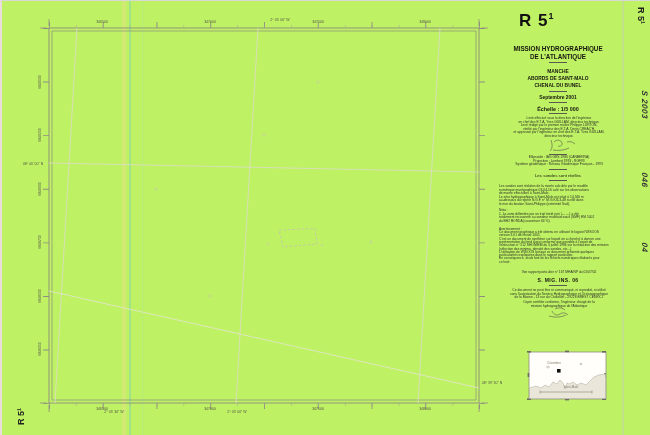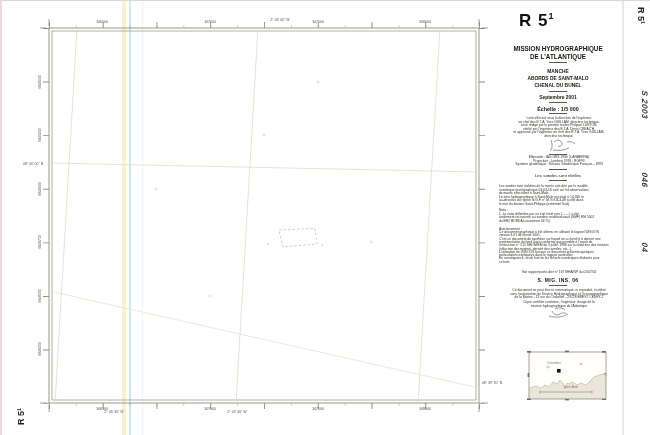--- a/index.html
+++ b/index.html
@@ -1,16 +1,16 @@
 <!DOCTYPE html>
 <html><head>
 <meta charset="utf-8">
 <style>
   html,body{margin:0;padding:0;background:#e8e8e4;}
-  .page{position:relative;width:650px;height:435px;background:#ffffff;overflow:hidden;
+  .page{position:relative;width:650px;height:435px;background:#bef264;overflow:hidden;
         font-family:"Liberation Sans",sans-serif;color:#2a2a28;
         border-left:2px solid #eadcdc;border-top:1px solid #d9d9d4;box-sizing:border-box;}
   svg{position:absolute;left:0;top:0;}
   
   .mlab{position:absolute;font-size:7px;color:#55524a;white-space:nowrap;
         transform:translate(-50%,-50%) scale(.5);}
   .mlabv{position:absolute;font-size:7px;color:#55524a;white-space:nowrap;
         transform:translate(-50%,-50%) rotate(-90deg) scale(.5);}
   
   .hdr{position:absolute;left:492px;width:128px;text-align:center;font-weight:bold;

